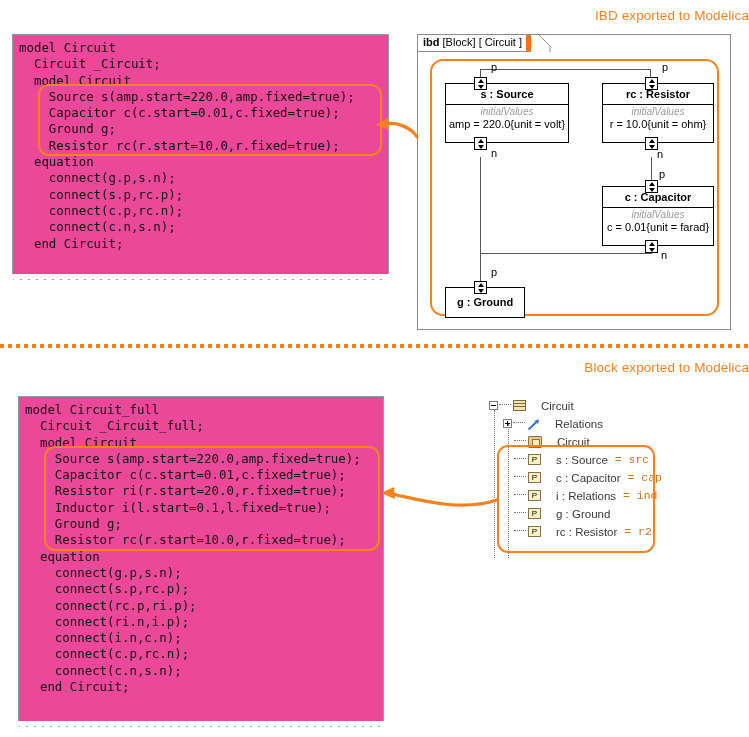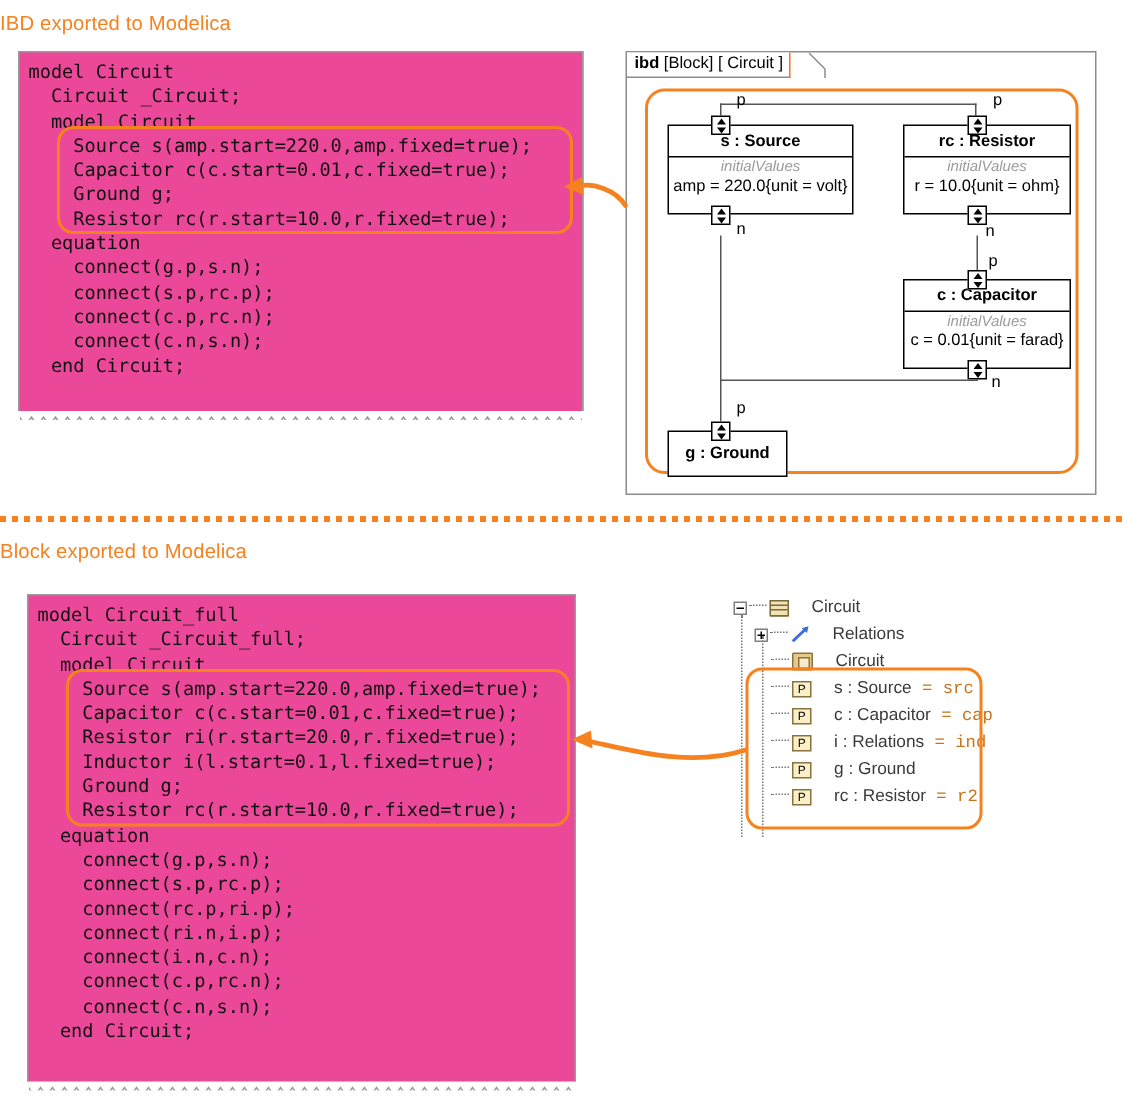--- a/index.html
+++ b/index.html
@@ -12,21 +12,21 @@
     height: 737px;
     position: relative;
     font-family: "Liberation Sans", sans-serif;
     overflow: hidden;
   }
 
   
   .section-title {
     position: absolute;
     width: 100%;
-    text-align: left;
+    text-align: right;
     color: #F5821F;
     font-size: 13.5px;
     font-family: "Liberation Sans", sans-serif;
     letter-spacing: .1px;
   }
   #title-ibd { top: 8px; }
   #title-block { top: 360px; }
 
   
   .divider {
@@ -89,21 +89,21 @@
     border: 1px solid #8c8c8c;
     background: #ffffff;
     box-sizing: border-box;
   }
   #ibd-header {
     position: absolute;
     left: 0;
     top: 0;
     height: 17px;
     padding: 1px 4px 0 5px;
-    border-right: 1px solid #f97316;
+    border-right: 5px solid #f97316;
     border-bottom: 1px solid #8c8c8c;
     font-size: 11px;
     color: #000;
     white-space: nowrap;
     background: #fff;
     box-sizing: border-box;
   }
   #ibd-header .kw { font-weight: bold; }
   .hdr-corner {
     position: absolute;

